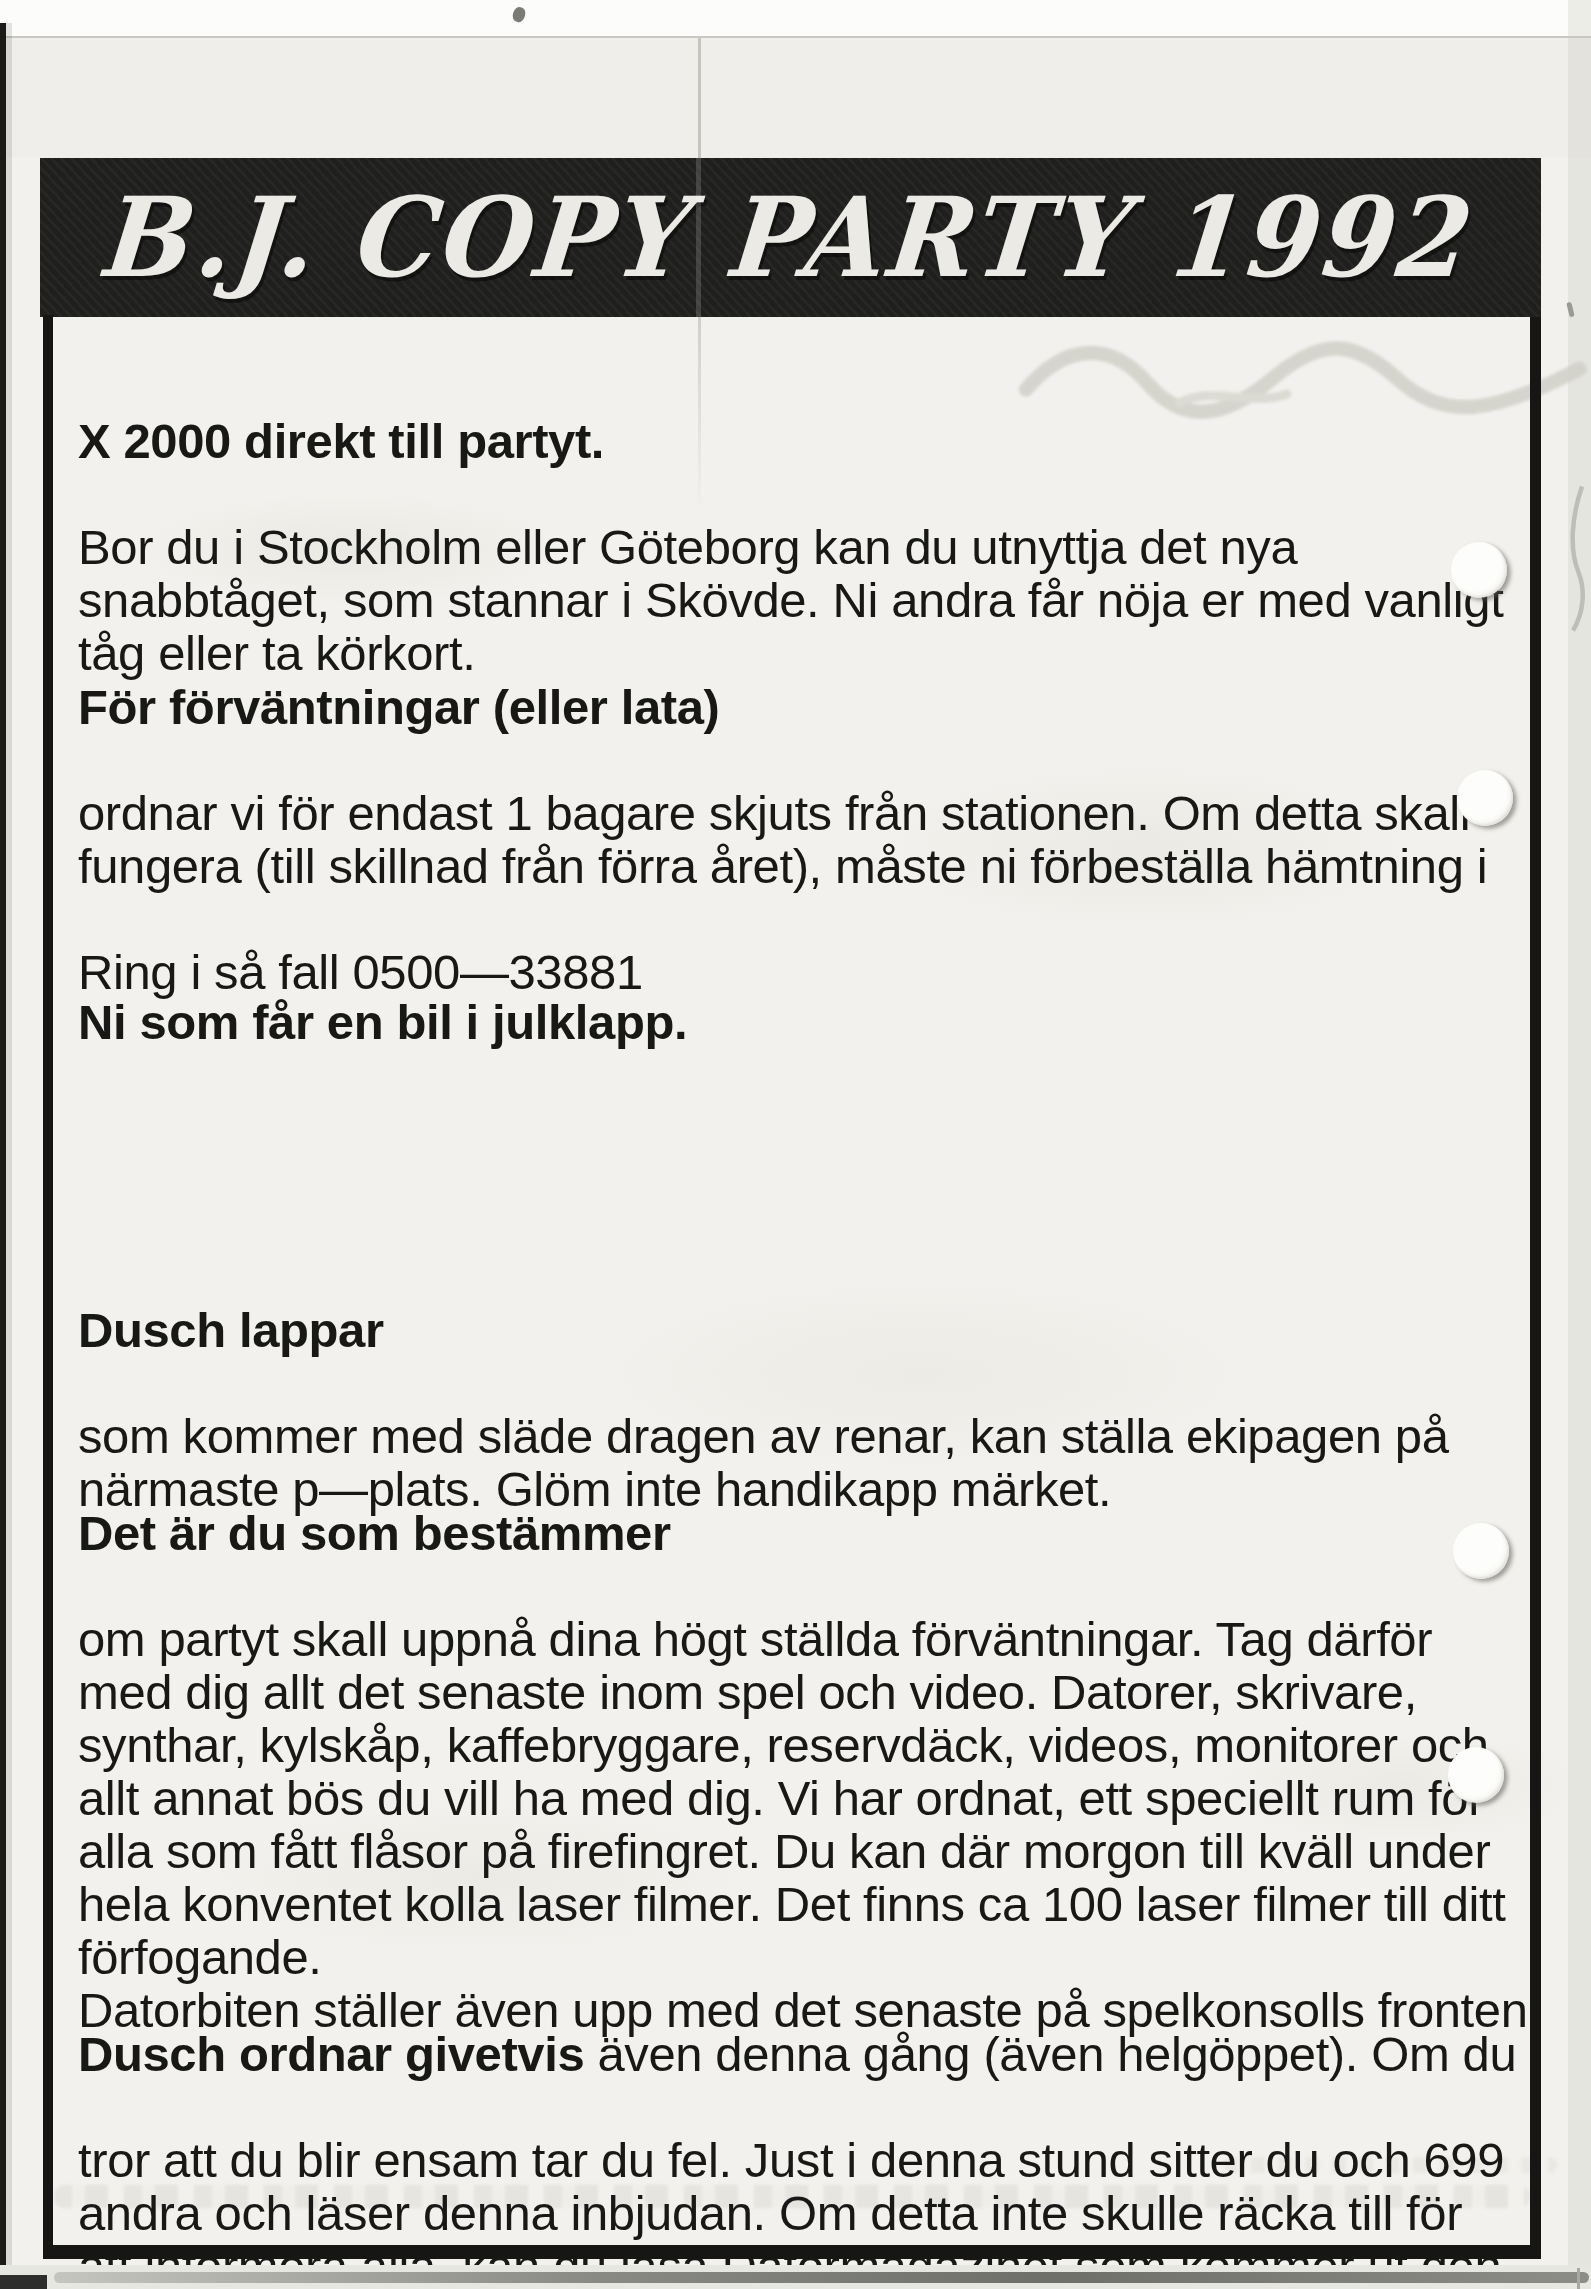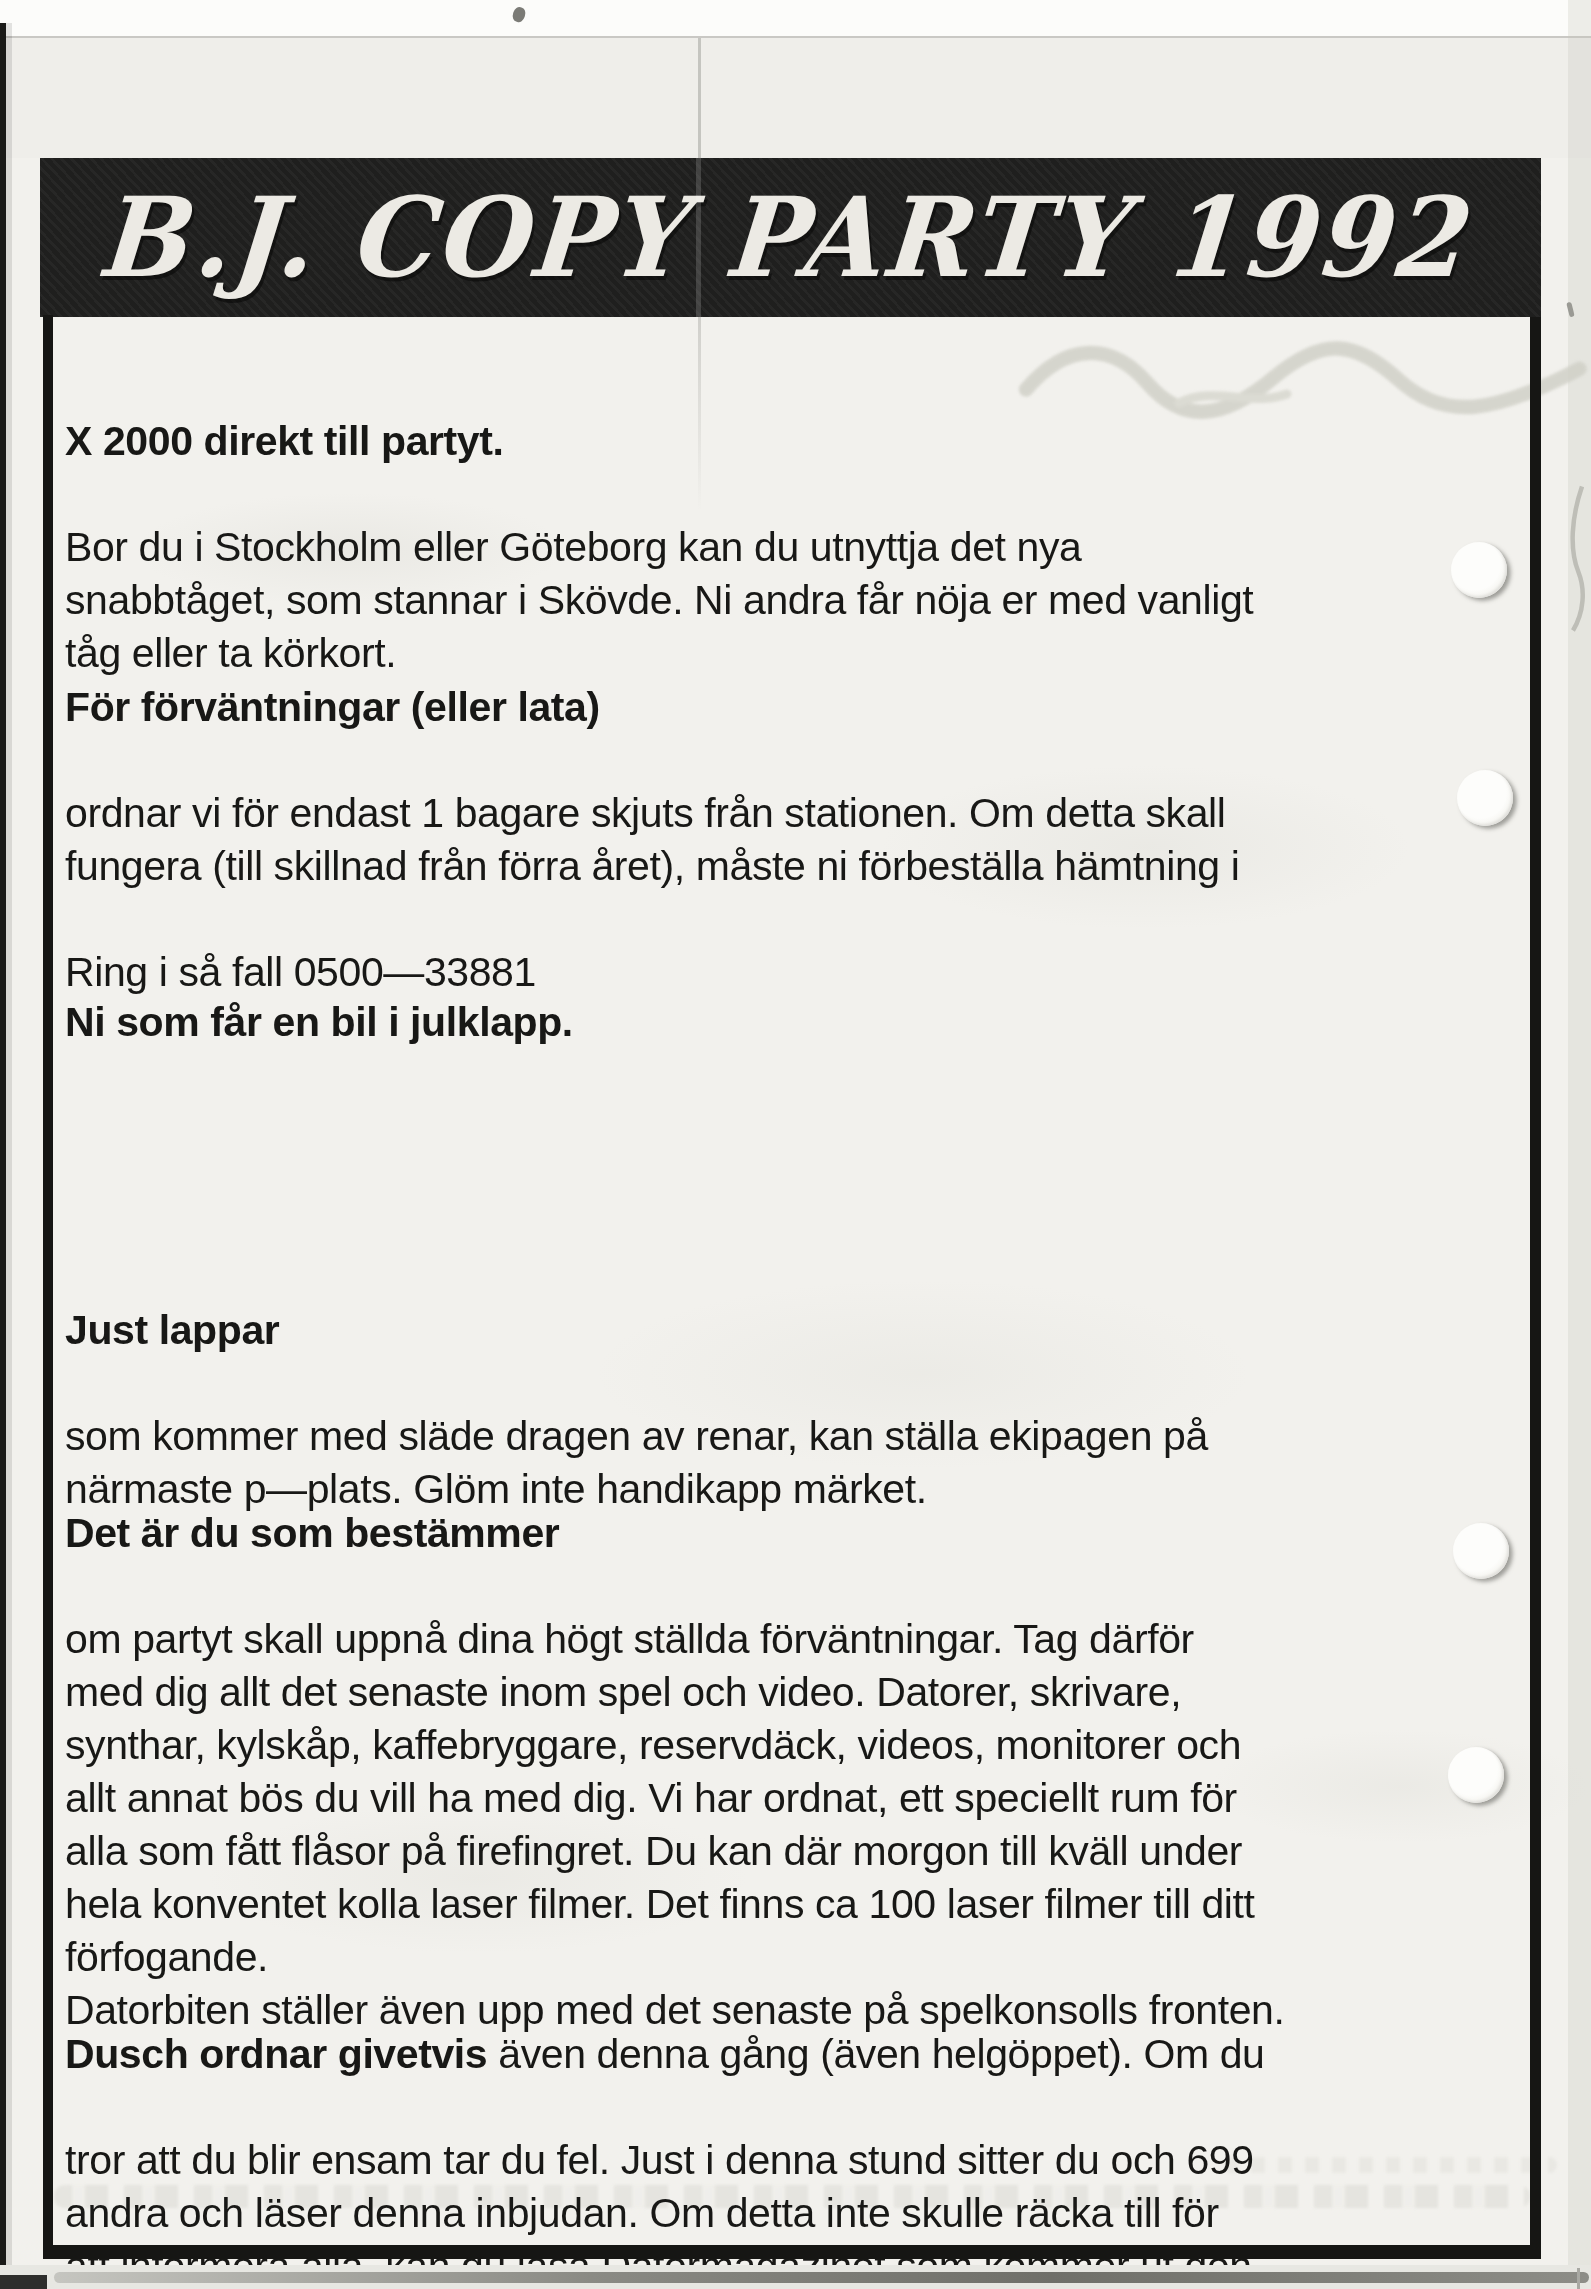--- a/index.html
+++ b/index.html
@@ -37,21 +37,21 @@
   .banner-title{
     font-family:"DejaVu Serif",serif;font-style:italic;font-weight:700;
     font-size:104px;color:#eceae4;letter-spacing:2.7px;white-space:nowrap;
     transform:skewX(-7deg) scaleY(1.06);
     text-shadow:2.7px 3.6px 0 rgba(0,0,0,0.45);}
   
   .border-left{left:43px;top:315px;width:10px;height:1942px;background:#161614;z-index:4;}
   .border-right{left:1530px;top:317px;width:10.8px;height:1938px;background:#161614;z-index:4;}
   .border-bottom{left:43px;top:2245px;width:1498px;height:14.4px;background:#161614;z-index:4;}
   
-  .sect{position:absolute;left:65px;width:1476px;font-size:41px;line-height:53px;
+  .sect{position:absolute;left:78px;width:1476px;font-size:49px;line-height:53px;
     letter-spacing:-0.4px;white-space:pre-line;z-index:3;}
   .h{font-weight:700;}
   .bold{font-weight:700;}
   
   .hole{position:absolute;width:56px;height:56px;border-radius:50%;z-index:6;
     background:radial-gradient(circle at 42% 40%,#fdfdfb 55%,#f3f2ed 75%,#e7e6e0 100%);
     box-shadow:3.6px 2.7px 4.5px rgba(90,90,84,0.55), inset -1.8px -1.8px 2.7px rgba(0,0,0,0.08);}
   .hole1{left:1451px;top:542px;}
   .hole2{left:1457px;top:770px;}
   .hole3{left:1453px;top:1523px;}
@@ -118,21 +118,21 @@
     <div>ordnar vi för endast 1 bagare skjuts från stationen. Om detta skall
 fungera (till skillnad från förra året), måste ni förbeställa hämtning i</div>
     <div>Ring i så fall 0500—33881</div>
   </div>
 
   <div class="sect" style="top:943px">
     <div class="h">Ni som får en bil i julklapp.</div>
   </div>
 
   <div class="sect" style="top:1251px">
-    <div class="h">Just lappar</div>
+    <div class="h">Dusch lappar</div>
     <div>som kommer med släde dragen av renar, kan ställa ekipagen på
 närmaste p—plats. Glöm inte handikapp märket.</div>
   </div>
 
   <div class="sect" style="top:1454px">
     <div class="h">Det är du som bestämmer</div>
     <div>om partyt skall uppnå dina högt ställda förväntningar. Tag därför
 med dig allt det senaste inom spel och video. Datorer, skrivare,
 synthar, kylskåp, kaffebryggare, reservdäck, videos, monitorer och
 allt annat bös du vill ha med dig. Vi har ordnat, ett speciellt rum för

